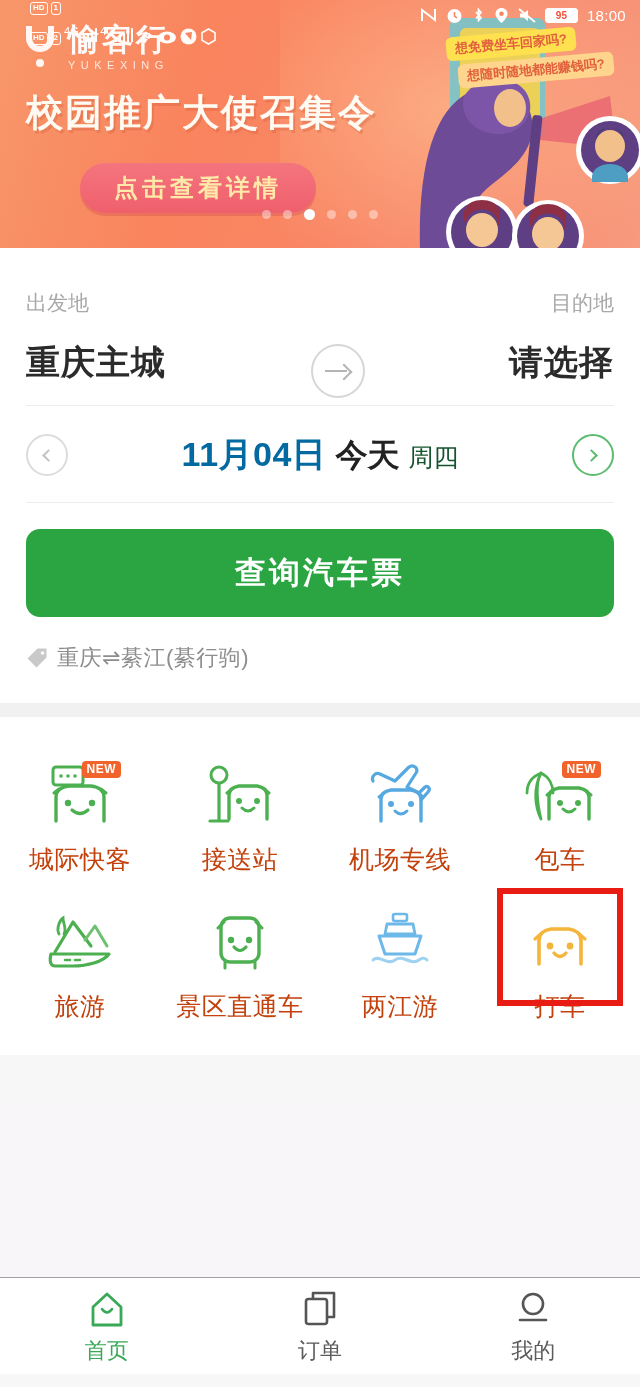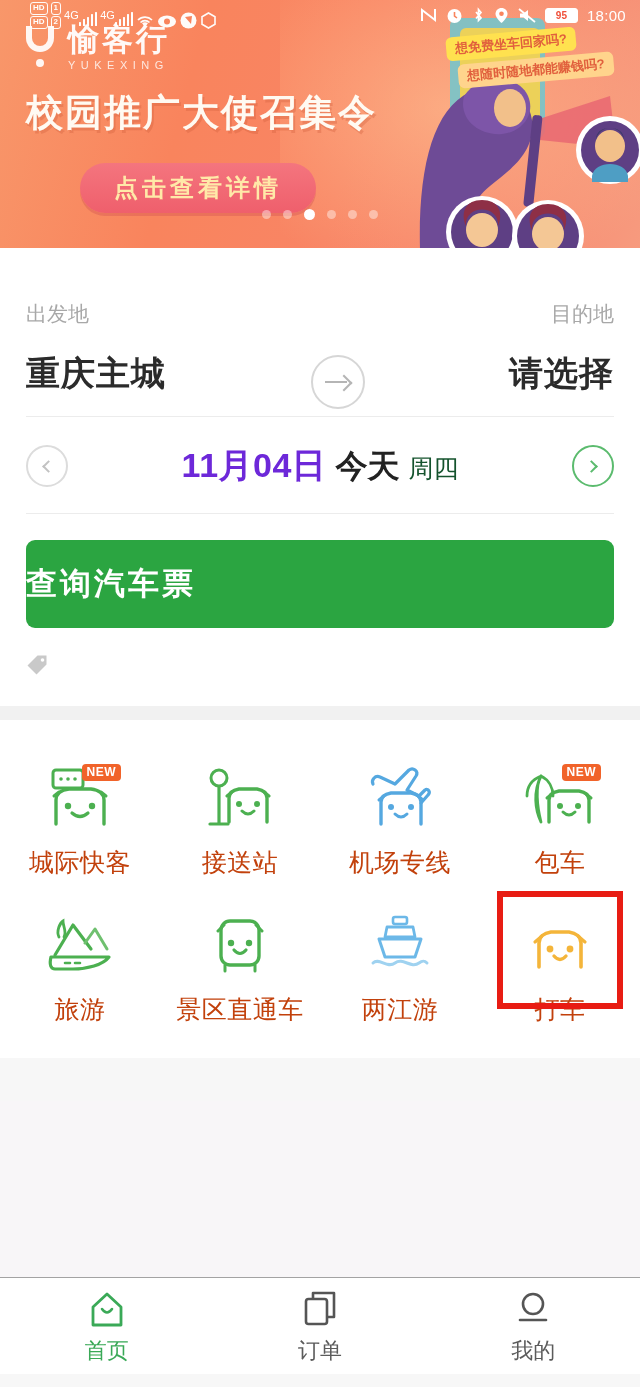--- a/index.html
+++ b/index.html
@@ -25,21 +25,21 @@
     position: absolute; left: 0; top: 0; width: 640px; height: 30px;
     display: flex; align-items: center; color: #fff; z-index: 30;
     font-size: 14px;
   }
   .sb-left { display: flex; align-items: flex-end; gap: 3px; margin-left: 30px; }
   .sb-right { display: flex; align-items: center; gap: 9px; margin-left: auto; margin-right: 14px; }
   .hdbox {
     display: inline-flex; align-items: center; justify-content: center;
     border: 1.5px solid rgba(255,255,255,.95); border-radius: 3px;
     font-size: 8px; line-height: 1; padding: 1px 2px; font-weight: bold;
-    height: 13px; color: #fff;
+    height: 13px; color: #fff; margin-top: 16px;
   }
   .sigblk { display: inline-block; }
   .bars { display: inline-flex; align-items: flex-end; gap: 1.5px; height: 14px; }
   .bars i { display: block; width: 2.5px; background: #fff; border-radius: .5px; }
   .bars i:nth-child(1){height:4px}.bars i:nth-child(2){height:6.5px}
   .bars i:nth-child(3){height:9px}.bars i:nth-child(4){height:11.5px}.bars i:nth-child(5){height:14px}
   .gtag { font-size: 11px; vertical-align: top; position: relative; top: -3px; }
   .ic { opacity: .97; }
   .battbox {
     display: inline-flex; align-items: center; justify-content: center;
@@ -84,21 +84,21 @@
   .bubble {
     position: absolute; border-radius: 6px; font-size: 13px; font-weight: bold;
     color: #e1603d; padding: 3px 9px; white-space: nowrap;
     transform: rotate(-5deg); z-index: 18;
   }
   .bubble1 { background: #ffe14f; left: 446px; top: 32px; }
   .bubble2 { background: #ffd48c; left: 458px; top: 58px; }
 
   
   .card { background: #fff; padding: 0 26px; }
-  .od-row { display: flex; align-items: flex-start; padding-top: 55px; }
+  .od-row { display: flex; align-items: flex-start; padding-top: 44px; }
   .od-col { flex: 0 0 auto; }
   .od-col.right { margin-left: auto; text-align: right; }
   .od-label { font-size: 21px; color: #a8a8a8; line-height: 1; }
   .od-val { font-size: 34px; color: #2b2b2b; font-weight: bold; margin-top: 32px; line-height: 1; letter-spacing: 1px; }
   .od-val.muted { color: #2b2b2b; }
   .swap {
     position: absolute; left: 50%; transform: translateX(-50%); margin-top: 0;
     width: 54px; height: 54px; border: 2px solid #d6d6d6; border-radius: 50%;
     display: flex; align-items: center; justify-content: center;
   }
@@ -115,28 +115,28 @@
   .circ-btn {
     width: 42px; height: 42px; border-radius: 50%; border: 2px solid #dcdcdc;
     display: flex; align-items: center; justify-content: center; flex: 0 0 auto;
   }
   .circ-btn.green { border-color: #5bbb6e; }
   .chev { width: 9px; height: 9px; border-top: 2px solid #c2c2c2; border-right: 2px solid #c2c2c2; }
   .chev.l { transform: rotate(-135deg); margin-left: 3px; }
   .chev.r { transform: rotate(45deg); margin-right: 3px; }
   .circ-btn.green .chev { border-color: #5bbb6e; }
   .date-mid { flex: 1; text-align: center; display: flex; align-items: baseline; justify-content: center; gap: 9px; }
-  .date-main { font-size: 34px; color: #6d28d9; font-weight: bold; letter-spacing: .5px; }
+  .date-main { font-size: 34px; color: #0369a1; font-weight: bold; letter-spacing: .5px; }
   .date-today { font-size: 32px; color: #222; font-weight: bold; }
   .date-week { font-size: 25px; color: #14532d; }
 
   .search-btn {
     display: block; width: 100%; background: #2ba541; color: #fff;
     font-size: 31px; font-weight: bold; letter-spacing: 3px;
-    text-align: left; padding: 23px 0; border: none; border-radius: 9px;
+    text-align: center; padding: 23px 0; border: none; border-radius: 14px;
   }
   .tag-row { display: flex; align-items: center; gap: 9px; padding: 26px 0 30px; }
   .tag-ico { width: 22px; height: 22px; flex: 0 0 auto; }
   .tag-txt { font-size: 22px; color: #8d8d8d; letter-spacing: .5px; }
 
   .gapstrip { height: 14px; background: #f1f1f1; }
 
   
   .grid { background: #fff; padding: 26px 0 18px; }
   .grow { display: flex; }
@@ -330,20 +330,21 @@
     </div>
     <div class="divider" style="margin-top:0"></div>
 
     <button class="search-btn" style="margin-top:26px">查询汽车票</button>
 
     <div class="tag-row">
       <svg class="tag-ico" viewBox="0 0 22 22">
         <path d="M11.5 1.5 L20.5 1.5 L20.5 10.5 L10.5 20.5 L1.5 11.5 Z" fill="#c9c9c9"></path>
         <circle cx="16.5" cy="6" r="1.8" fill="#fff"></circle>
       </svg>
+      <span class="tag-txt">重庆⇌綦江(綦行驹)</span>
     </div>
   </div>
 
   <div class="gapstrip"></div>
 
   <div class="grid">
 
     <div class="grow">
       <div class="gcell">
         <div class="gicon">

